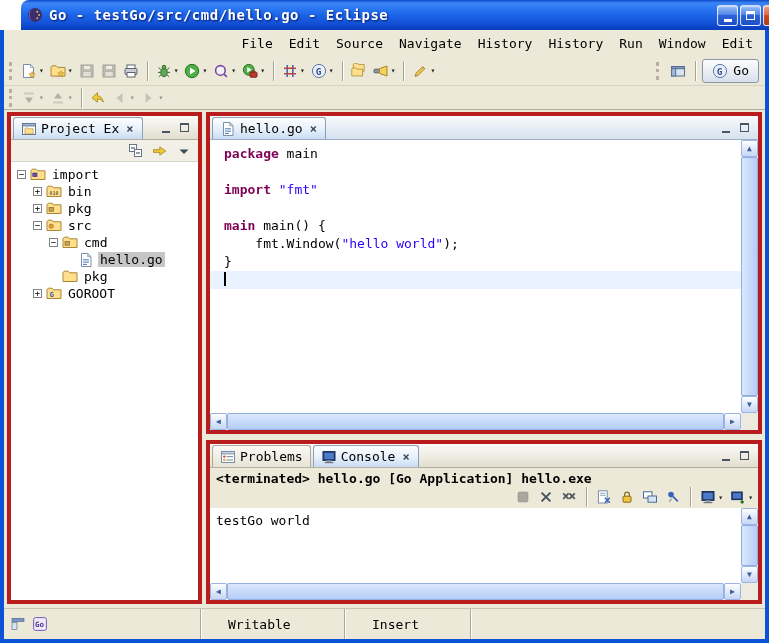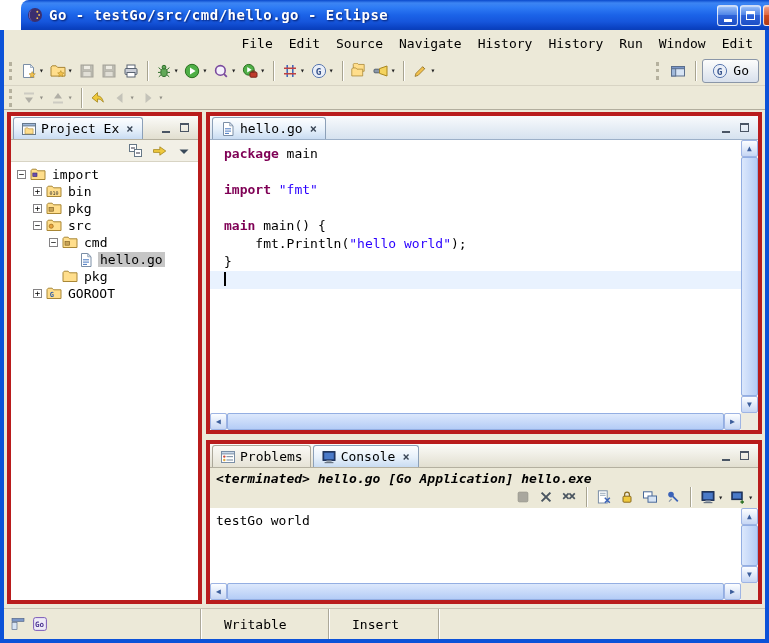--- a/index.html
+++ b/index.html
@@ -84,21 +84,21 @@
   .editor-body { position:absolute; top:24px; left:0; right:17px; bottom:17px;
     background:#fff; padding:5px 0 0 14px; overflow:hidden; }
   .code-line { height:18px; line-height:18px; white-space:pre; }
   .code-line.cur { background:var(--current_line,#E9F2FE); margin-left:-14px; padding-left:14px; }
   .seg.keyword { color:var(--keyword,#7F0055); font-weight:bold; }
   .seg.string { color:var(--string,#2A00FF); }
   .caret { display:inline-block; width:2px; height:14px; background:#000; vertical-align:-2px; }
 
   
   .console-header { position:absolute; top:24px; left:0; right:0; height:40px; background:#ECE9D8; }
-  .console-status { padding:3px 6px 1px 6px; font-weight:bold; white-space:nowrap; overflow:hidden;font-style:italic; }
+  .console-status { padding:3px 6px 1px 6px; font-weight:bold; white-space:nowrap; overflow:hidden; }
   .console-toolbar { display:flex; align-items:center; justify-content:flex-end; gap:1px; padding-right:2px; }
   .console-toolbar .tb-btn { height:20px; }
   .console-body { position:absolute; top:64px; left:0; right:17px; bottom:17px;
     background:#fff; padding:5px 6px; white-space:pre; overflow:hidden; }
 
   
   .vscroll { position:absolute; width:17px; display:flex; flex-direction:column;
     background:linear-gradient(90deg,#F2F1EA,#FDFDF9); }
   .editor-view .vscroll  { top:24px; right:0; bottom:17px; }
   .console-view .vscroll { top:64px; right:0; bottom:17px; }
@@ -112,21 +112,21 @@
     background:linear-gradient(90deg,#DCE8FC,#B4CCF6); }
   .vscroll .sb-thumb { left:0; right:0; top:0; bottom:0; }
   .hscroll .sb-thumb { top:0; bottom:0; left:0; right:0; background:linear-gradient(180deg,#DCE8FC,#B4CCF6); }
   .sb-corner { position:absolute; width:17px; height:17px; right:0; bottom:0; background:#EDEBE0; }
 
   
   .statusbar { position:absolute; left:0; right:0; bottom:0; height:31px;
     border-top:1px solid #C8C4B4; display:flex; align-items:stretch; background:#ECE9D8; }
   .st-icons { width:196px; display:flex; align-items:center; gap:6px; padding-left:6px; }
   .st-sep { width:0; border-left:1px solid #ACA899; border-right:1px solid #FFF; }
-  .st-cell { display:flex; align-items:center; padding-left:22px; }
+  .st-cell { display:flex; align-items:center; padding-left:10px;margin-left:16px; }
   .cell-writable { width:126px; }
   .cell-insert { width:108px; }
   .st-rest { flex:1; }
 </style>
 </head>
 <body>
 
 <div class="window">
 
   <div class="titlebar">
@@ -537,21 +537,21 @@
               <span class="g-vmax"></span>
             </span>
         </span>
       </div>
       <div class="editor-body">
           <div class="code-line"><span class="seg keyword">package</span><span class="seg plain"> main</span></div>
           <div class="code-line"></div>
           <div class="code-line"><span class="seg keyword">import</span><span class="seg plain"> </span><span class="seg string">"fmt"</span></div>
           <div class="code-line"></div>
           <div class="code-line"><span class="seg keyword">main</span><span class="seg plain"> main() {</span></div>
-          <div class="code-line"><span class="seg plain">    fmt.Println(</span><span class="seg string">"hello world"</span><span class="seg plain">);</span></div>
+          <div class="code-line"><span class="seg plain">    fmt.Window(</span><span class="seg string">"hello world"</span><span class="seg plain">);</span></div>
           <div class="code-line"><span class="seg plain">}</span></div>
           <div class="code-line cur"><span class="caret"></span></div>
         </div>
       <div class="vscroll">
         <div class="sb-btn">▲</div>
         <div class="sb-track">
             <div class="sb-thumb"></div>
           </div>
         <div class="sb-btn">▼</div>
       </div>

